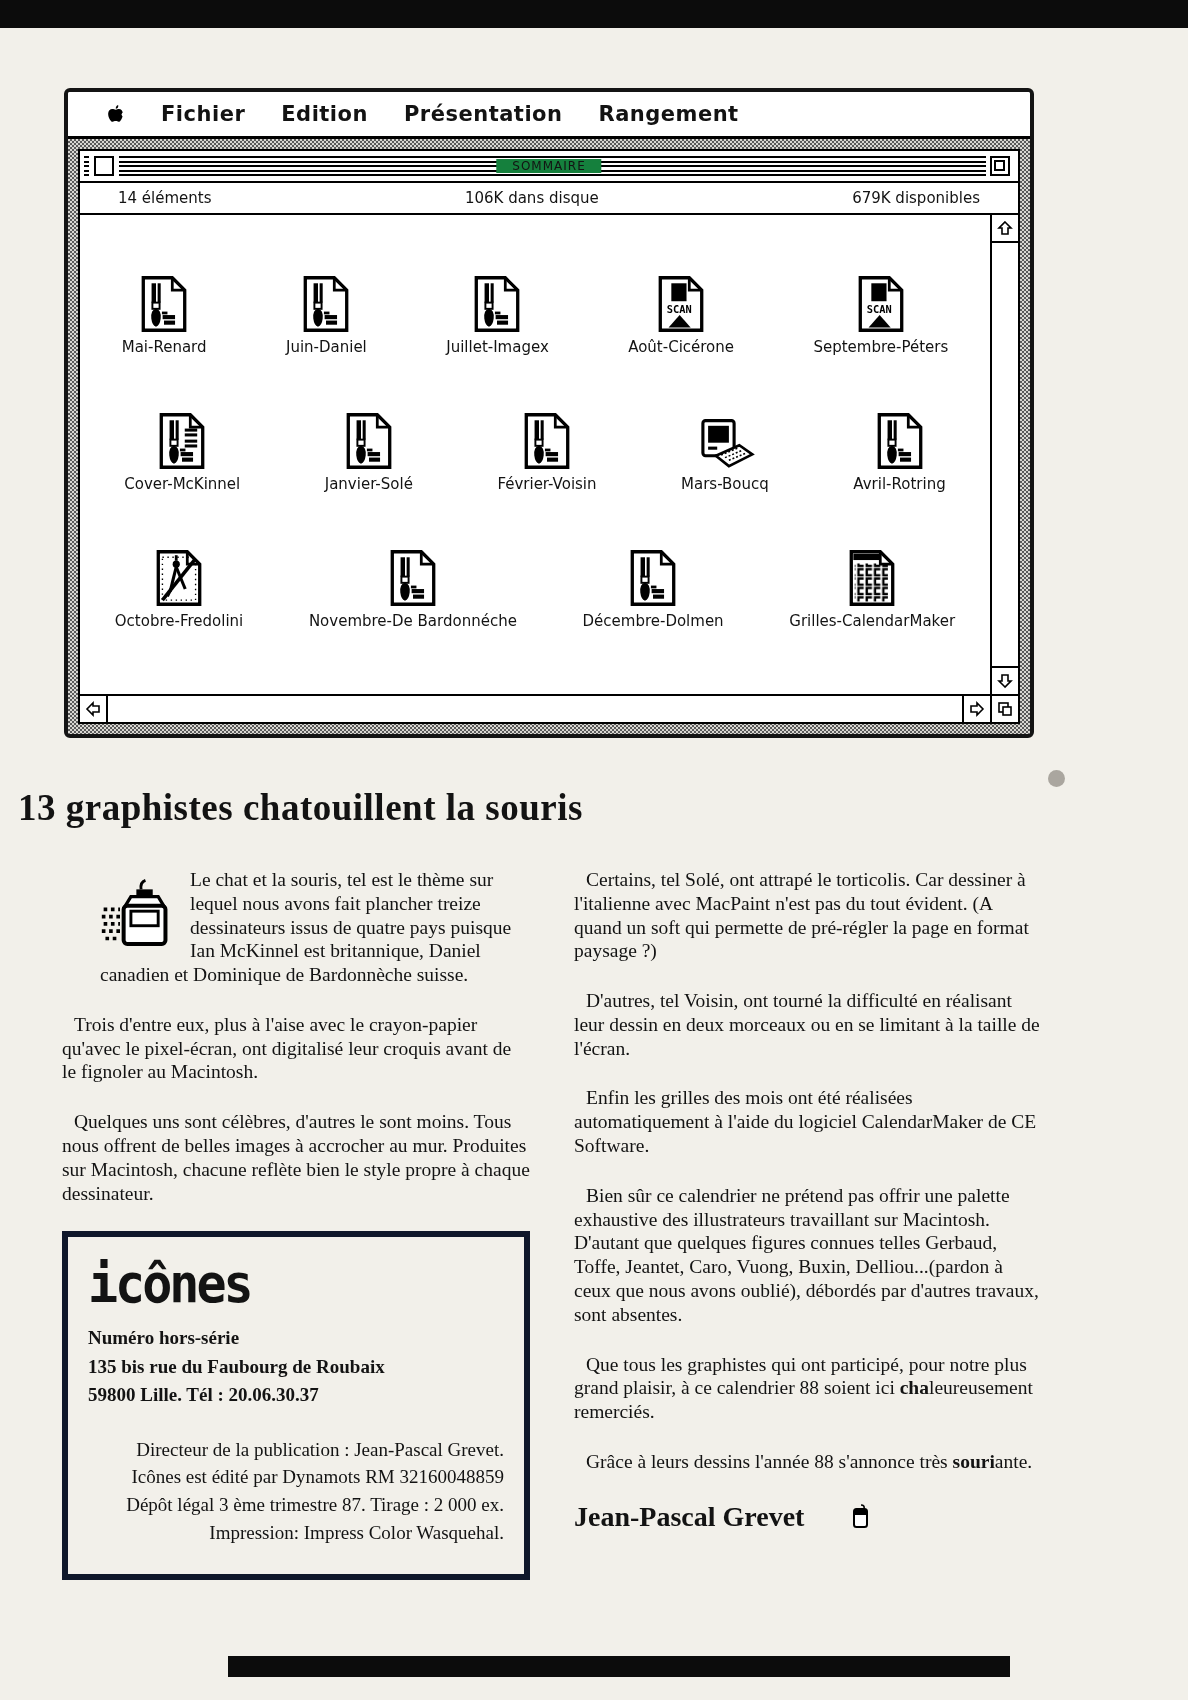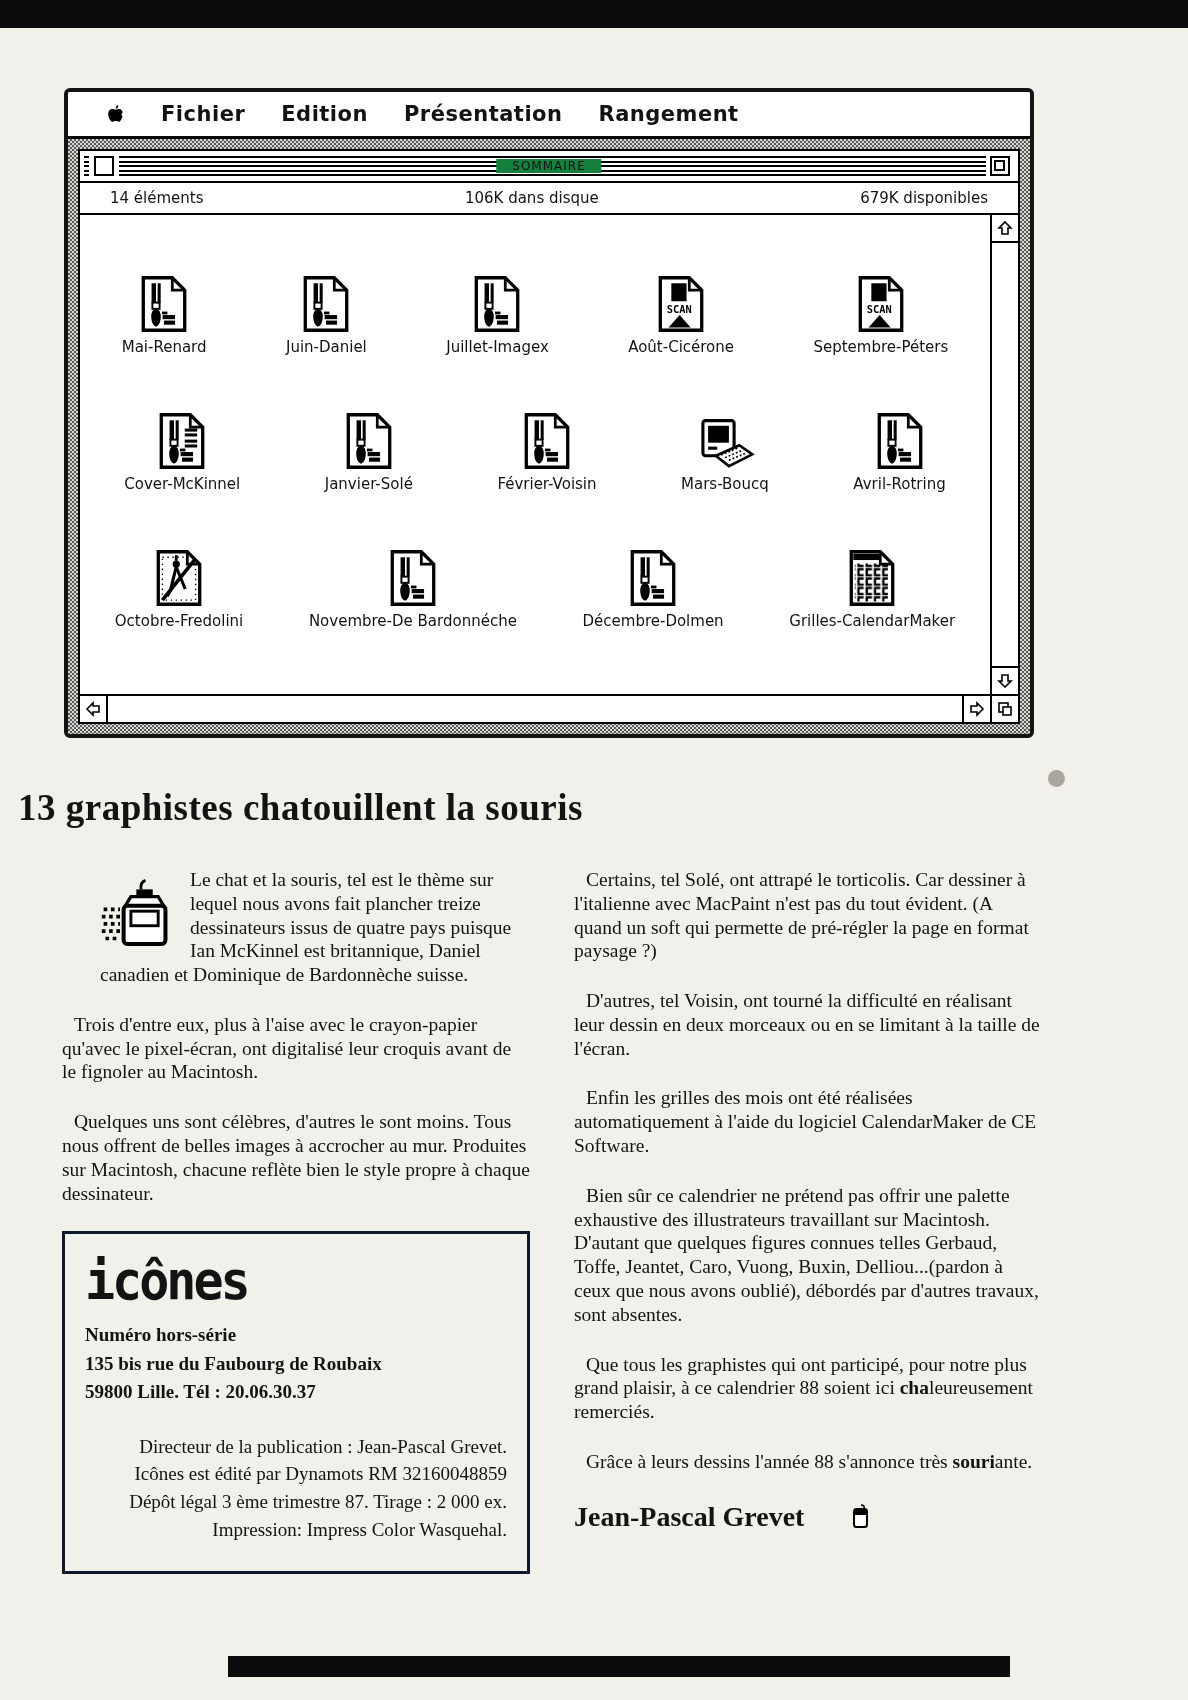--- a/index.html
+++ b/index.html
@@ -33,21 +33,21 @@
   .titlebar .stripes{position:absolute;inset:5px 4px;
     background:repeating-linear-gradient(to bottom,#000 0 2px,#fff 2px 4.6px);}
   .win-title{position:absolute;left:50%;top:50%;transform:translate(-50%,-50%);
     background:#15803d;padding:0 16px;font-weight:normal;font-size:12px;letter-spacing:1px;}
   .closebox{position:absolute;left:14px;top:50%;transform:translateY(-50%);
     width:16px;height:16px;border:2px solid #000;background:#fff;box-shadow:0 0 0 5px #fff;}
   .zoombox{position:absolute;right:8px;top:50%;transform:translateY(-50%);
     width:16px;height:16px;border:2px solid #000;background:#fff;box-shadow:0 0 0 4px #fff;}
   .zoombox::after{content:"";position:absolute;left:1.5px;top:1.5px;width:7px;height:7px;border:2px solid #000;}
   .statusbar{height:30px;border-bottom:2px solid #000;display:flex;align-items:center;
-    justify-content:space-between;padding:0 30px;font-size:15px;flex:0 0 auto;}
+    justify-content:space-between;padding:0 38px;font-size:15px;flex:0 0 auto;}
   .winbody{flex:1;display:flex;min-height:0;}
   .iconarea{flex:1;display:flex;flex-direction:column;justify-content:space-evenly;padding:4px 2px 8px;}
   .icon-row{display:flex;justify-content:space-around;align-items:flex-end;}
   .icon-cell{display:flex;flex-direction:column;align-items:center;gap:5px;}
   .ficon svg{width:48px;height:58px;display:block;}
   .ficon.wide svg{width:60px;height:52px;}
   .flabel{font-size:15px;white-space:nowrap;}
   .vscroll{width:26px;border-left:2px solid #000;display:flex;flex-direction:column;flex:0 0 auto;background:#fff;}
   .sbtn{display:flex;align-items:center;justify-content:center;background:#fff;}
   .vscroll .sbtn{height:26px;flex:0 0 auto;}
@@ -65,21 +65,21 @@
   
   .article-title{position:absolute;top:786px;left:18px;width:1110px;margin:0;
     font-weight:bold;font-size:37px;letter-spacing:0.5px;}
   .columns{position:absolute;top:868px;left:62px;width:980px;display:flex;gap:44px;
     font-size:19.5px;line-height:1.22;}
   .col{width:468px;}
   .col p{margin:0 0 26px;text-indent:12px;}
   .col p.p-first{text-indent:0;margin-left:38px;}
   .stampicon{float:left;width:80px;height:84px;margin:3px 10px 0 0;}
   .stampicon svg{width:100%;height:100%;}
-  .infobox{border:3px solid #0f172a;margin-top:8px;padding:12px 20px 28px;}
+  .infobox{border:6px solid #0f172a;margin-top:8px;padding:12px 20px 28px;}
   .pixel-logo{font-family:"DejaVu Sans Mono",monospace;font-weight:bold;font-size:50px;
     letter-spacing:-3px;transform:scaleY(1.08);transform-origin:left top;margin:2px 0 12px;}
   .addr div{font-weight:bold;font-size:19px;line-height:1.5;}
   .imprint{margin-top:26px;}
   .imprint div{font-size:19px;line-height:1.45;text-align:right;}
   .signature{display:flex;align-items:center;gap:46px;margin-top:2px;}
   .signature b{font-size:28px;}
   .mouseicon svg{width:22px;height:26px;display:block;}
   .hiddefs{position:absolute;width:0;height:0;overflow:hidden;}
 </style>

